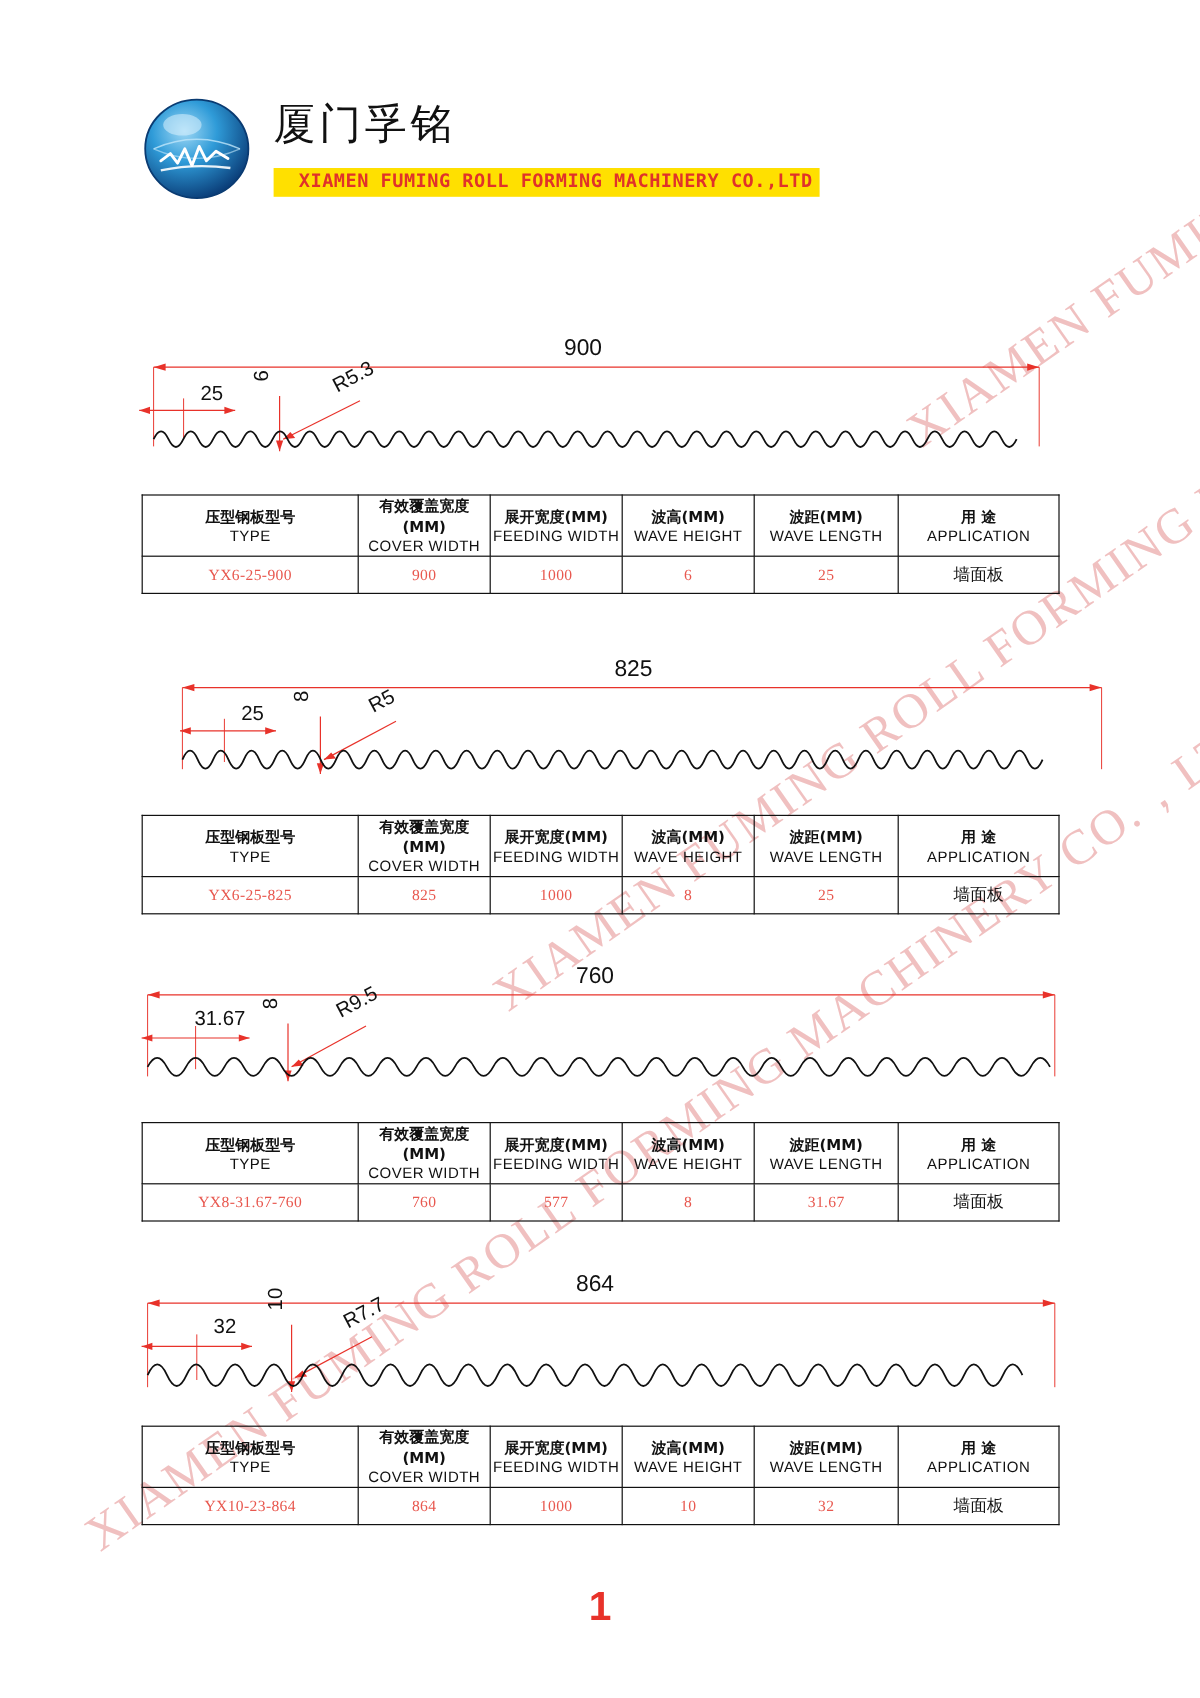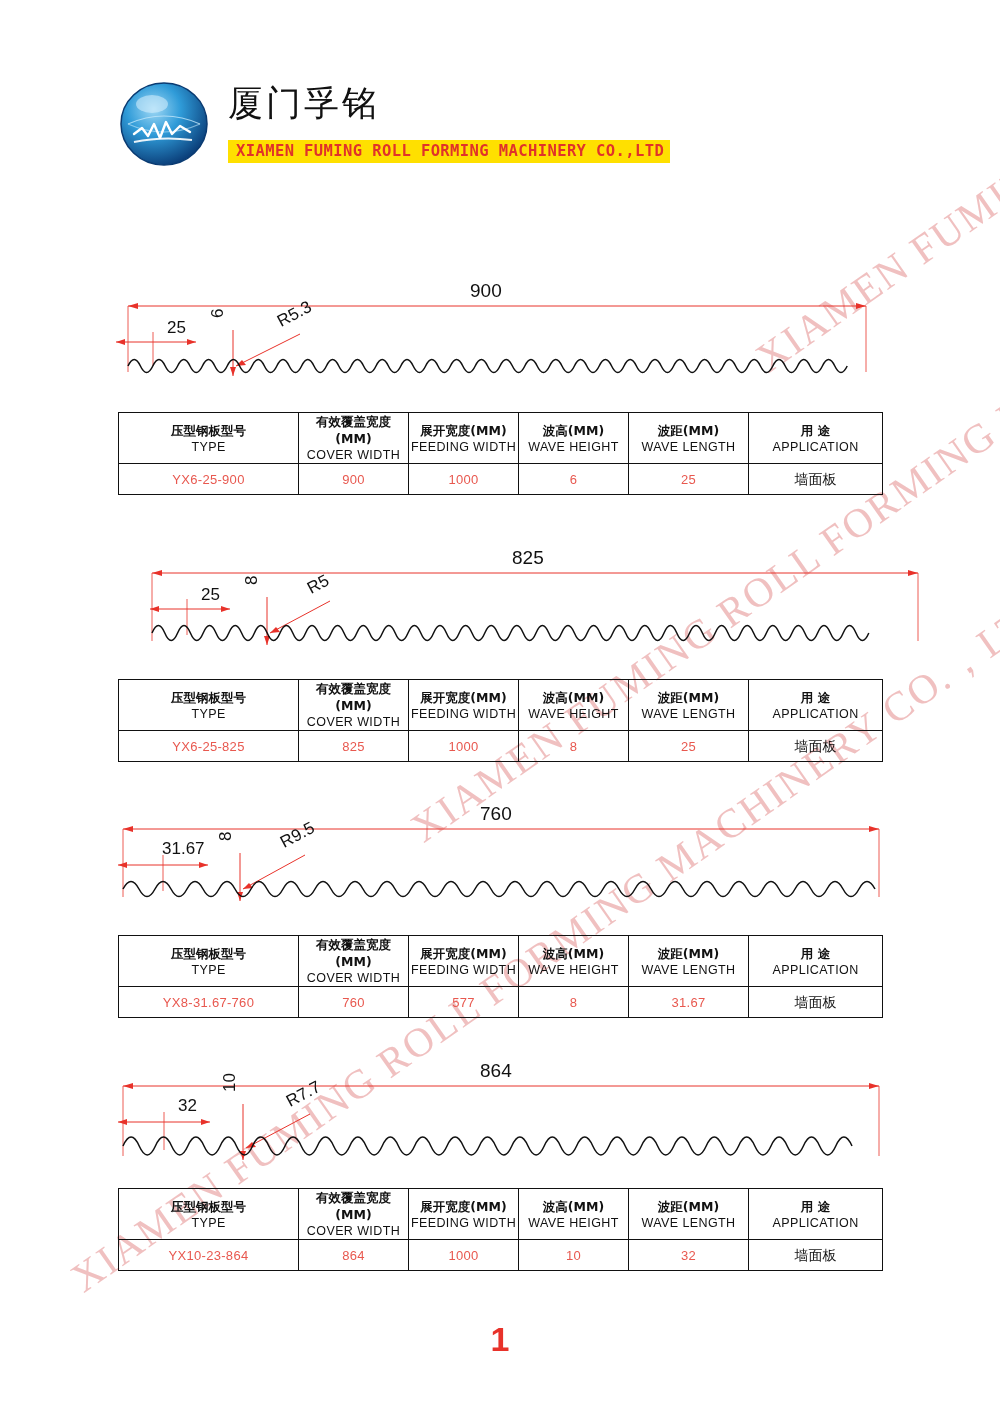--- a/index.html
+++ b/index.html
@@ -38,21 +38,21 @@
   }
   .logo svg{display:block;}
   .cn-title{
     position:absolute;left:110px;top:2px;
     font-family:"DejaVu Sans", sans-serif;
     font-size:35px;color:#111;letter-spacing:3px;
   }
   .en-band{
     position:absolute;left:110px;top:62px;
     background:#ffe000;
-    padding:2px 6px 3px 8px;
+    padding:2px 6px 3px 21px;
   }
   .en-title{
     font-family:"DejaVu Sans Mono", monospace;
     font-size:15.5px;color:#e0322a;letter-spacing:0.4px;white-space:nowrap;
     font-weight:bold;
   }
 
   
   .block{position:absolute;left:0;width:1000px;}
   .dwg{position:relative;width:1000px;}
@@ -77,21 +77,21 @@
     line-height:17px;
   }
   .hdr-en{
     font-family:"Liberation Sans", sans-serif;
     font-size:12.5px;color:#111;
     line-height:16px;letter-spacing:0.4px;
   }
   tr.hdr td{height:40px;}
   tr.val td{height:30px;}
   .val-txt{
-    font-family:Liberation Sans, sans-serif;
+    font-family:Liberation Serif, serif;
     font-size:13px;color:#e8584f;letter-spacing:0.3px;
   }
   .val-cn{
     font-family:"DejaVu Sans", sans-serif;
     font-size:14px;color:#111;
   }
 
   
   .pageno{
     position:absolute;left:0;top:1320px;width:1000px;text-align:center;

